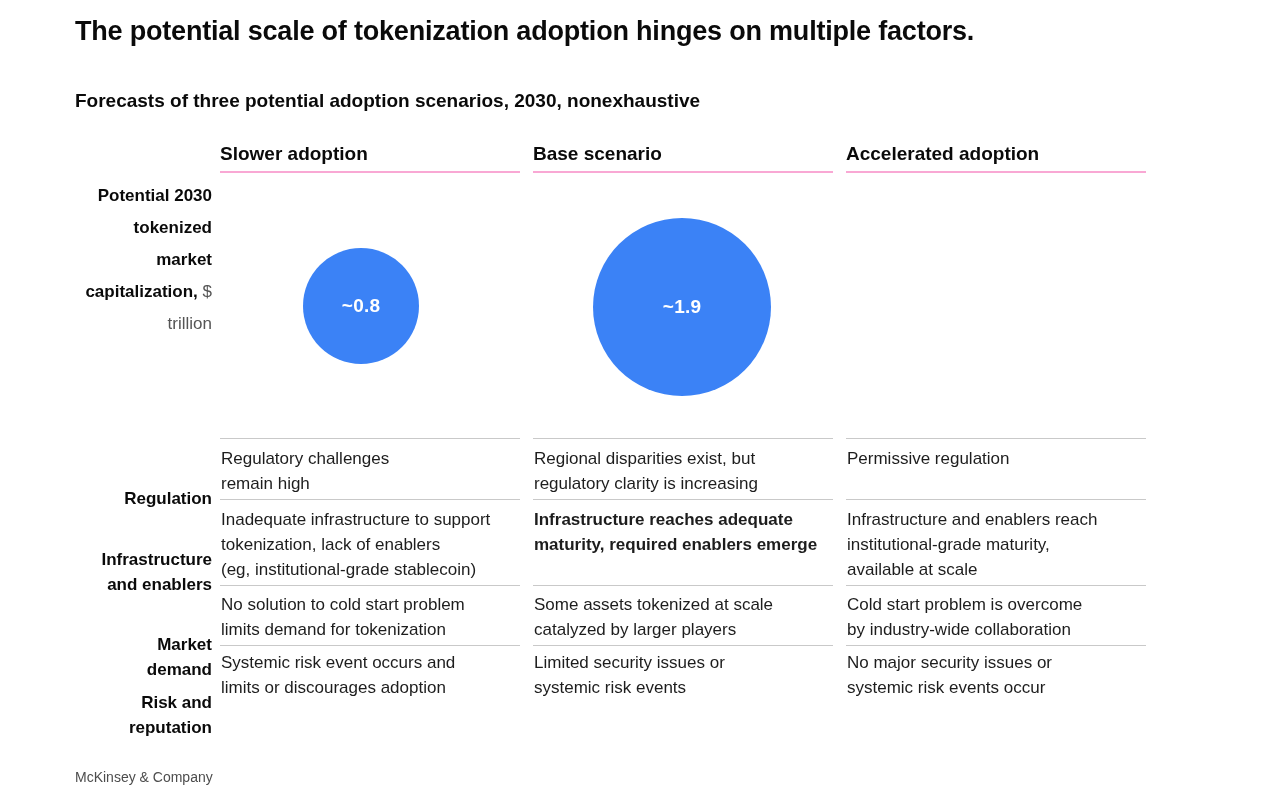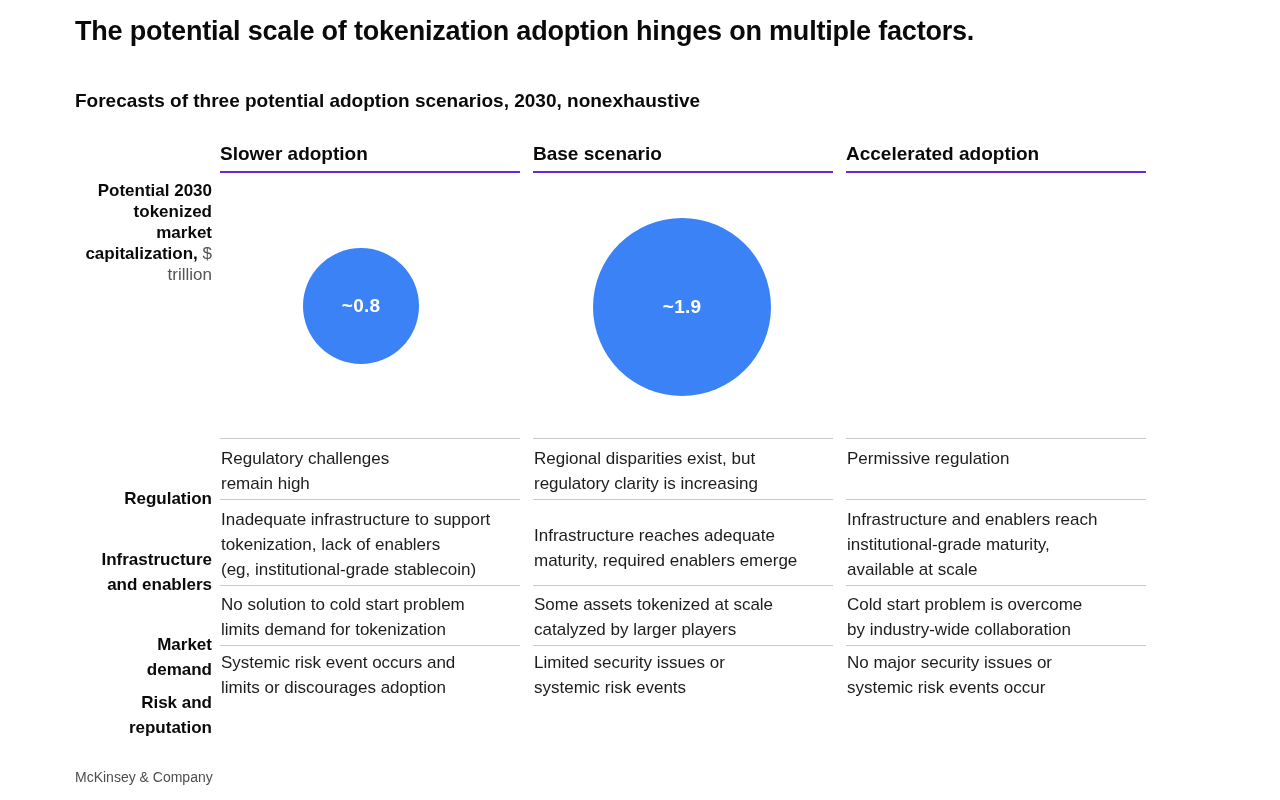--- a/index.html
+++ b/index.html
@@ -49,38 +49,38 @@
 
   
   .col-head {
     position: absolute;
     top: 142px;
     font-size: 19px;
     font-weight: bold;
     color: #0a0a0a;
     line-height: 24px;
     padding-bottom: 8px;
-    border-bottom: 2px solid #6d28d9;
+    border-bottom: 2px solid #f9a8d4;
     box-sizing: border-box;
     height: 31px;
   }
   .col1 { left: 220px; width: 300px; }
   .col2 { left: 533px; width: 300px; }
   .col3 { left: 846px; width: 300px; }
 
   
   .bubble-label {
     position: absolute;
     left: 40px;
     top: 180px;
     width: 172px;
     text-align: right;
     font-size: 17px;
     font-weight: bold;
-    line-height: 21px;
+    line-height: 32px;
     color: #0a0a0a;
   }
   .bubble-label .unit {
     font-weight: normal;
     color: #555555;
   }
   .bubble {
     position: absolute;
     border-radius: 50%;
     background: #3b82f6;
@@ -207,21 +207,21 @@
 
   <div class="rule r1" style="top:499px;"></div>
   <div class="rule r2" style="top:499px;"></div>
   <div class="rule r3" style="top:499px;"></div>
   <div class="row" style="top:507px;">
     <div class="row-label" style="top:0;white-space:pre-line;">Infrastructure
 and enablers</div>
     <div class="cell c1" style="top:0;">Inadequate infrastructure to support
 tokenization, lack of enablers
 (eg, institutional-grade stablecoin)</div>
-    <div class="cell c2" style="top:16px;">Infrastructure reaches adequate
+    <div class="cell c2" style="top:0;font-weight:bold;">Infrastructure reaches adequate
 maturity, required enablers emerge</div>
     <div class="cell c3" style="top:0;">Infrastructure and enablers reach
 institutional-grade maturity,
 available at scale</div>
   </div>
 
   <div class="rule r1" style="top:585px;"></div>
   <div class="rule r2" style="top:585px;"></div>
   <div class="rule r3" style="top:585px;"></div>
   <div class="row" style="top:592px;">

